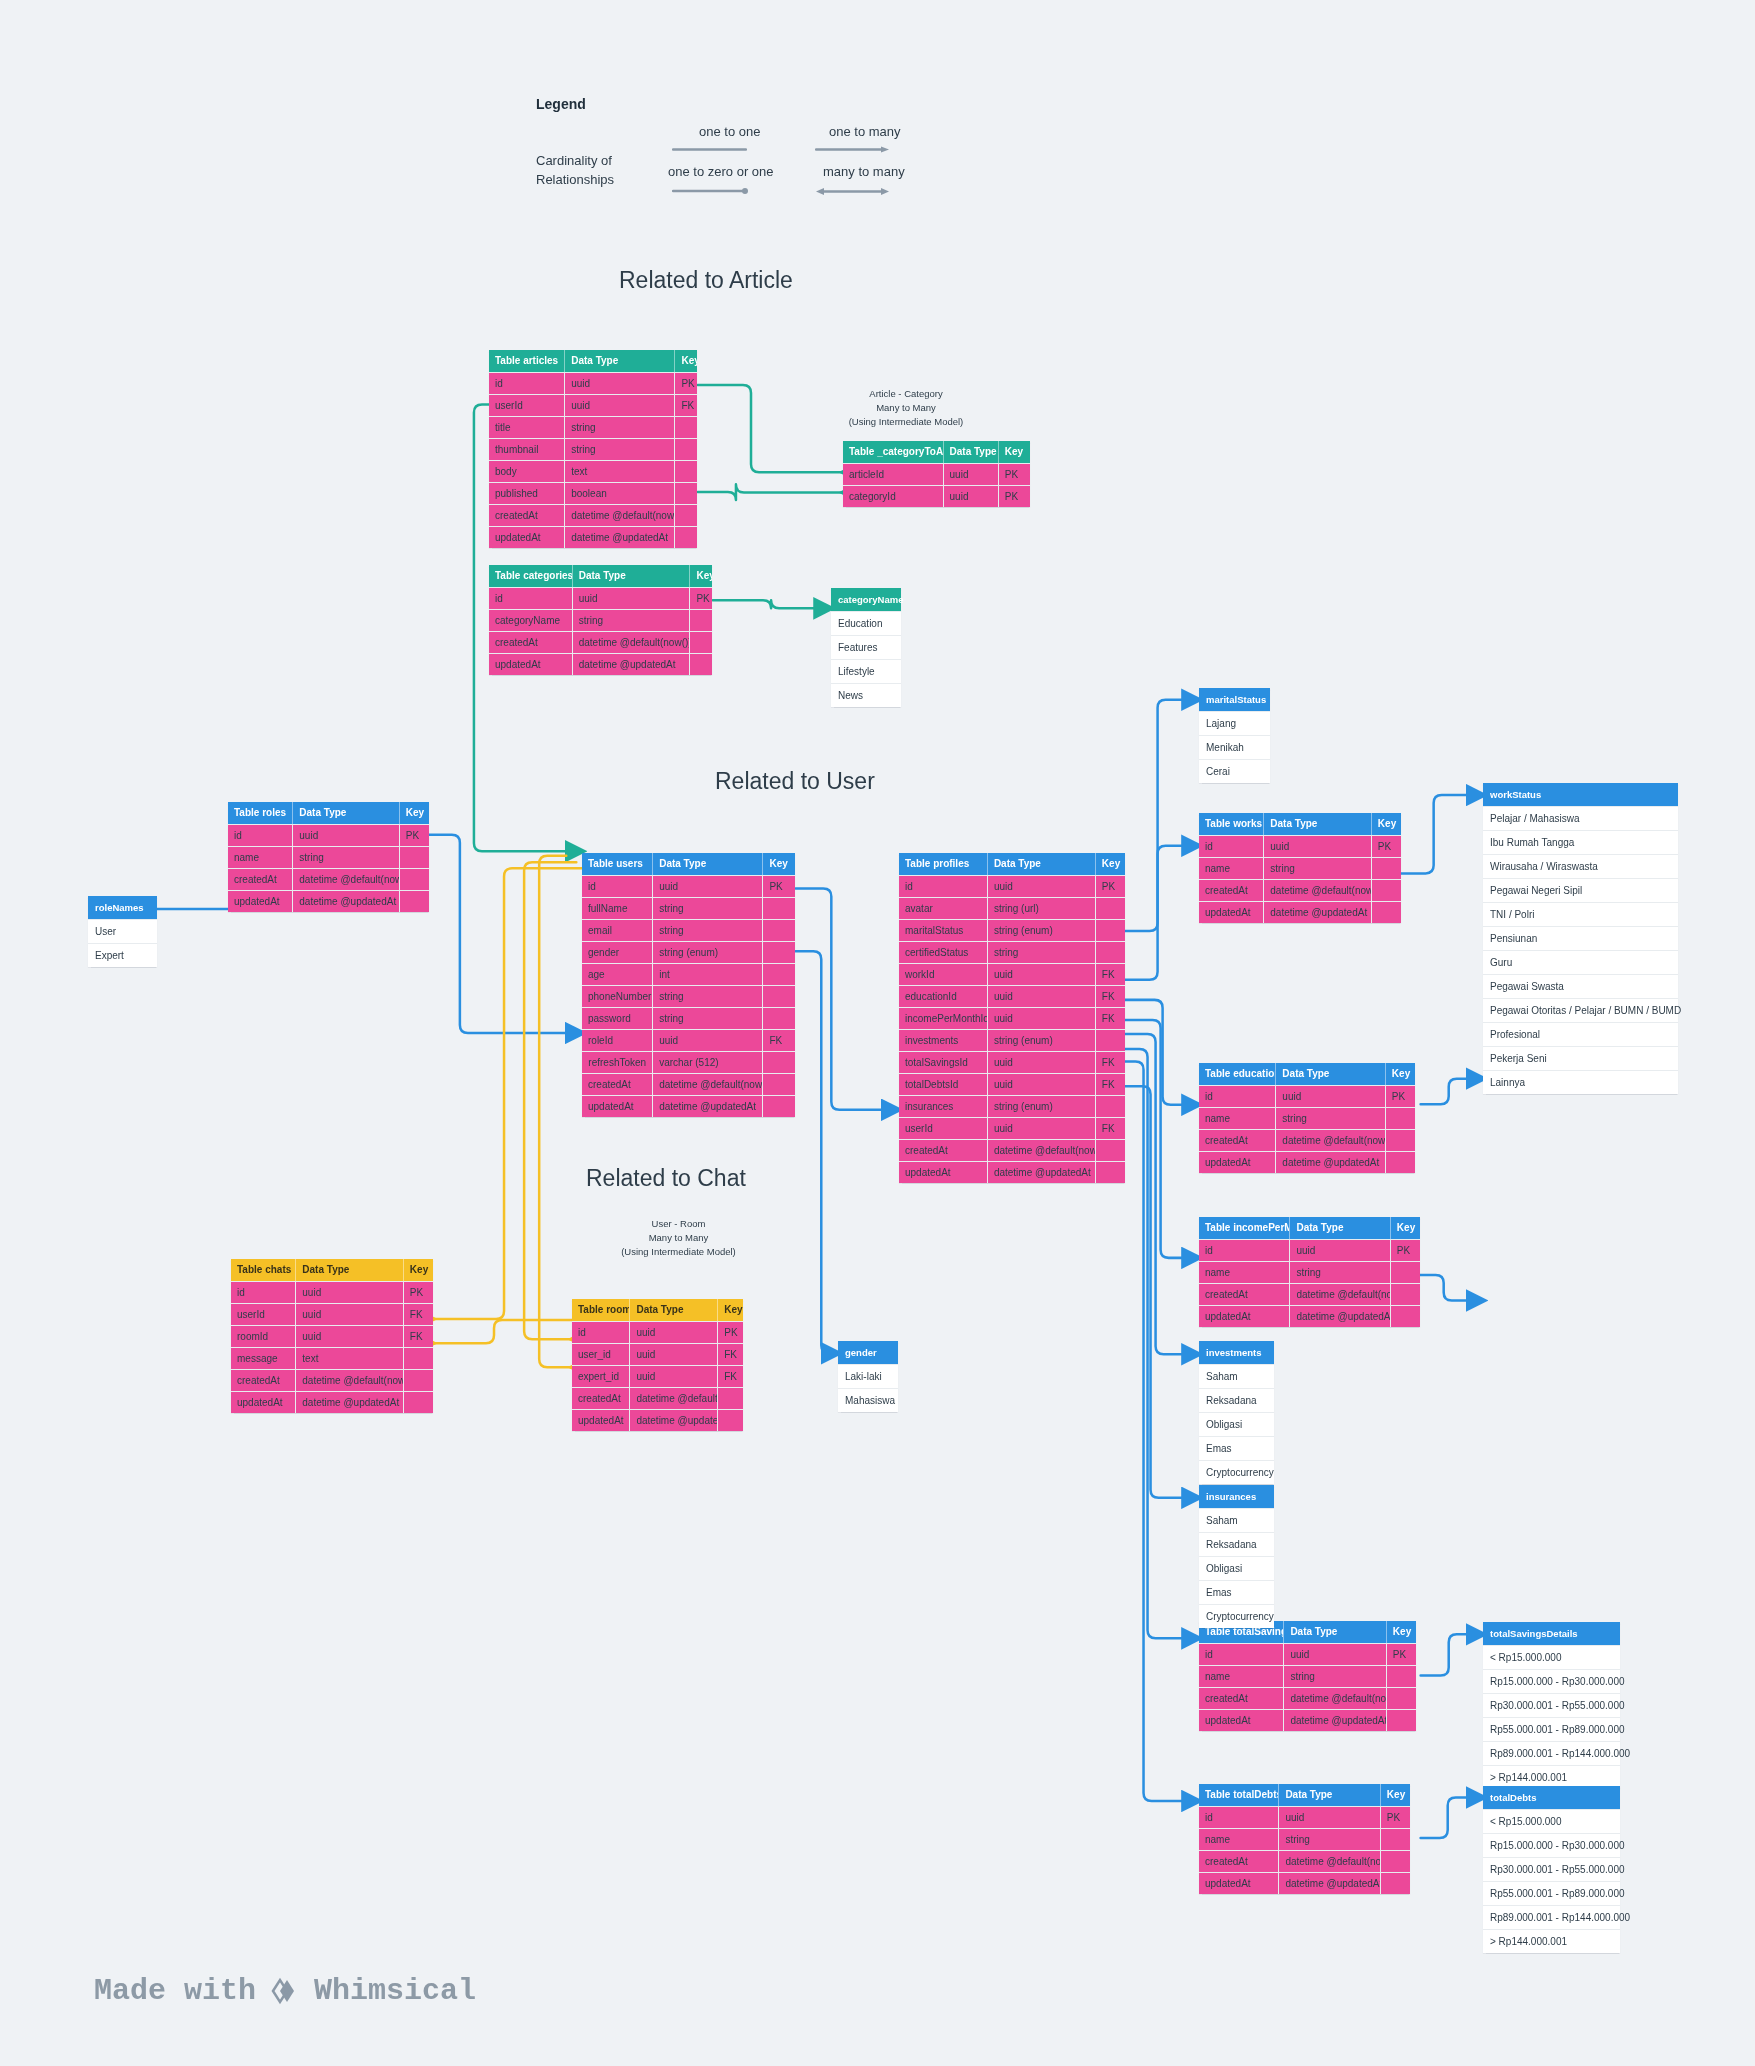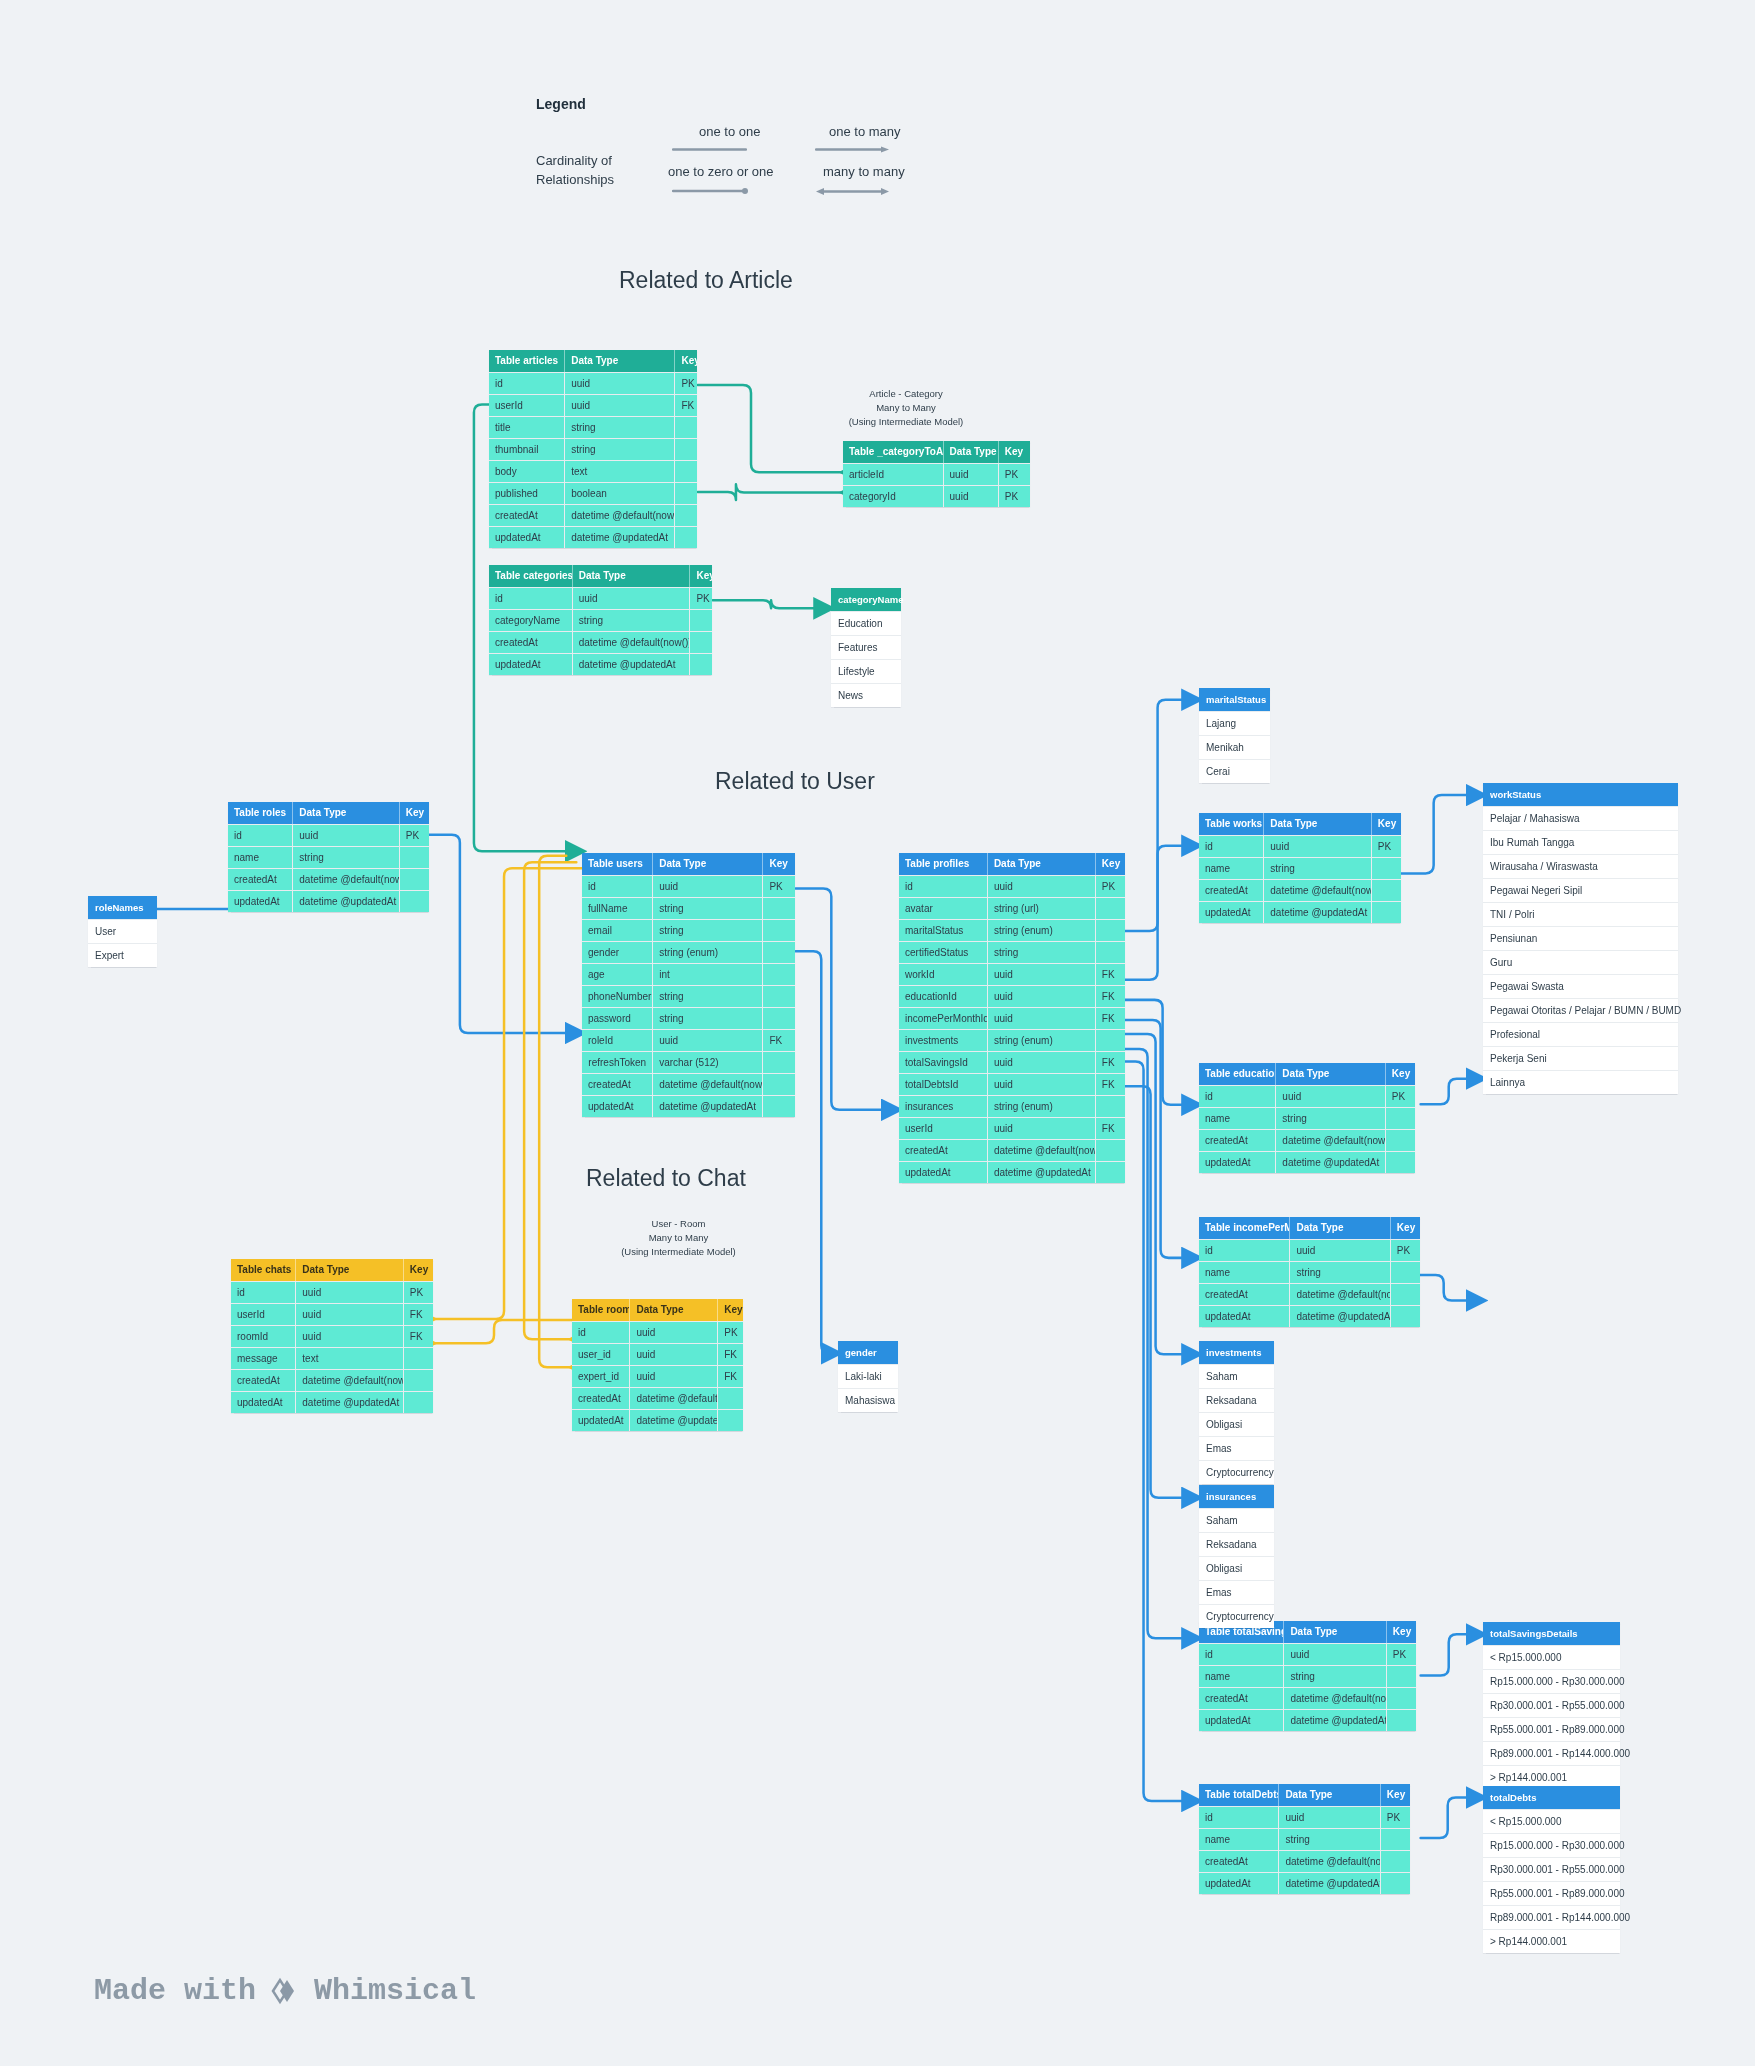--- a/index.html
+++ b/index.html
@@ -13,21 +13,21 @@
     height: 2066px;
     position: relative;
     overflow: hidden;
   }
   #canvas { position:absolute; inset:0; }
   .svg-layer { position:absolute; left:0; top:0; width:1756px; height:2066px; pointer-events:none; }
 
   
   .tbl {
     position: absolute;
-    background: #5eead4;
+    background: #ec4899;
     box-shadow: 0 0.5px 1px rgba(20,40,60,.13);
     font-size: 10px;
     line-height: 1;
     border-collapse: collapse;
   }
   .tbl .hdr {
     display: flex;
     color: #fff;
     font-weight: bold;
     font-size: 10px;

